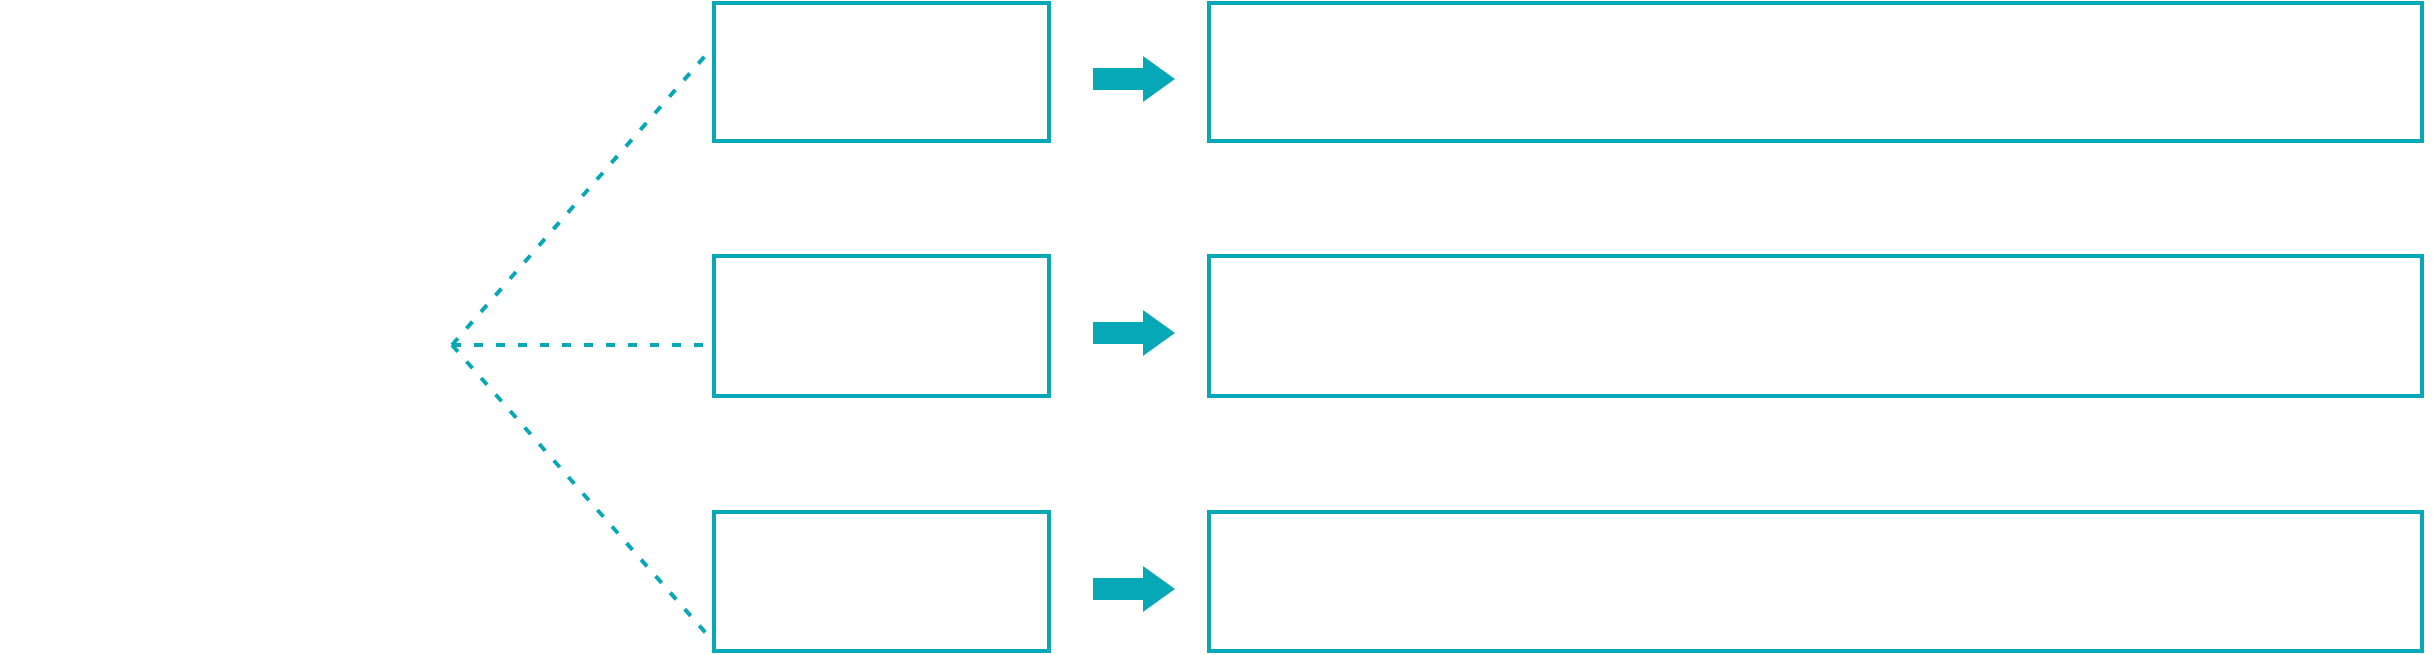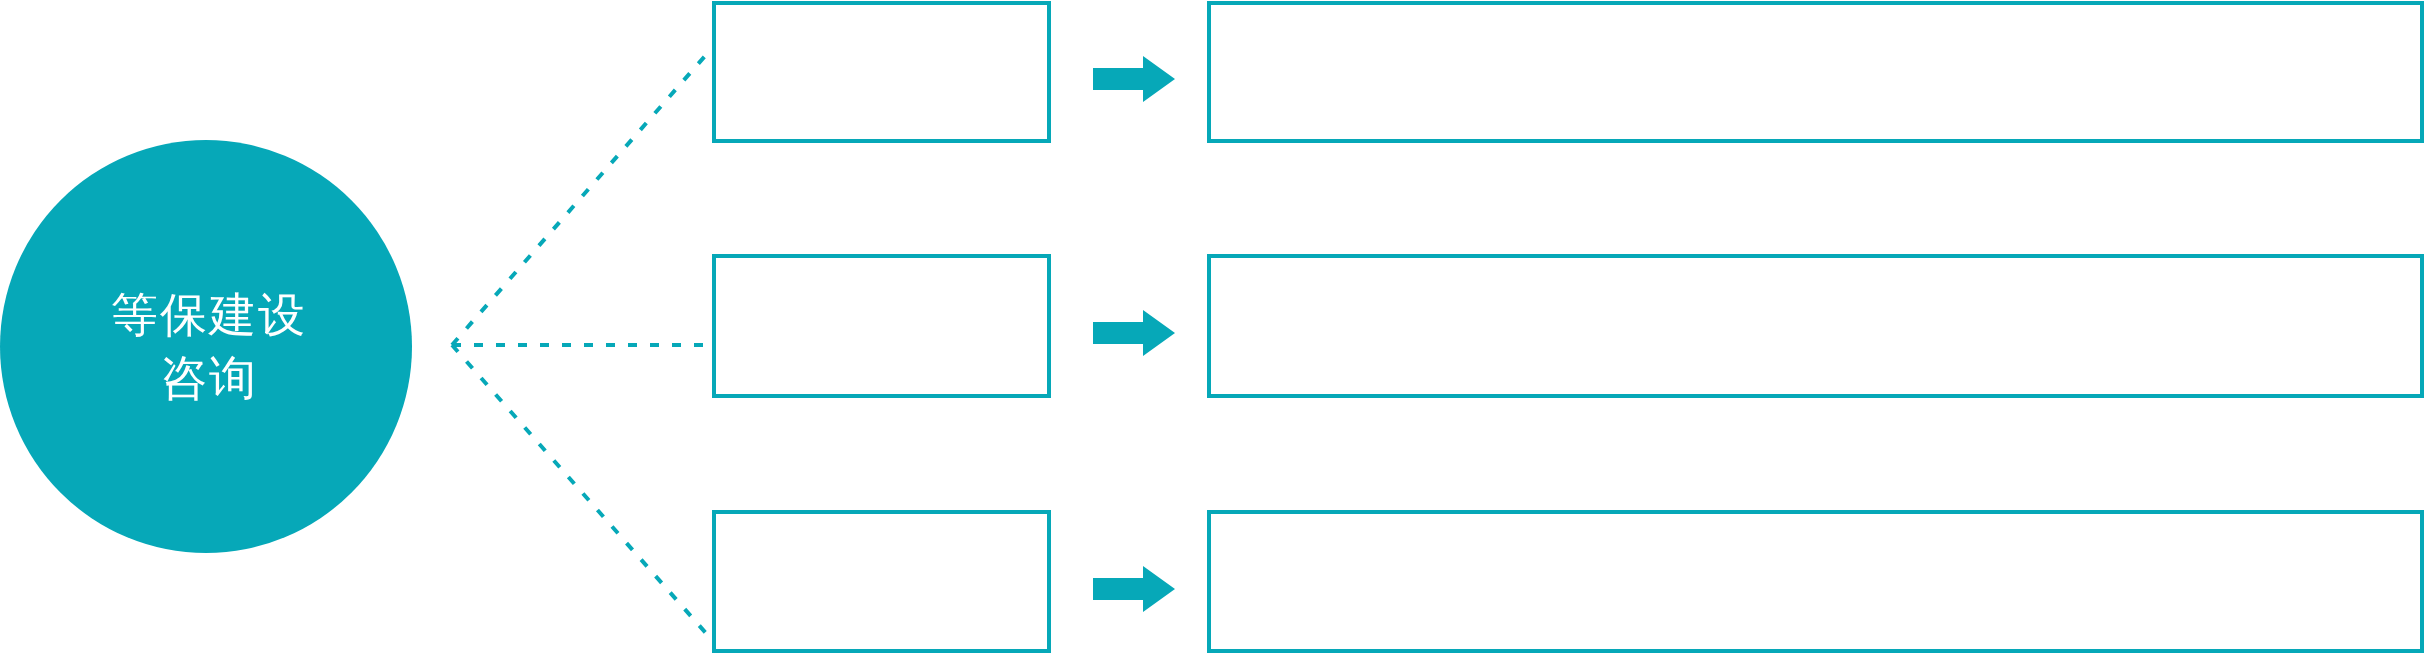--- a/index.html
+++ b/index.html
@@ -101,24 +101,20 @@
 <div id="stage" style="background: rgb(255, 255, 255);">
 
   <svg id="connectors" viewBox="0 0 2434 655" preserveAspectRatio="none" aria-hidden="true">
     <g id="connector-group" fill="none" stroke="#06a8b8" stroke-width="4" stroke-dasharray="9 13" stroke-linecap="butt">
       <line x1="452" y1="345" x2="712" y2="48" stroke="#06a8b8"></line>
       <line x1="452" y1="345" x2="712" y2="345" stroke="#06a8b8"></line>
       <line x1="452" y1="345" x2="712" y2="640" stroke="#06a8b8"></line>
     </g>
   </svg>
 
-  <div id="hub">
-    <div id="hub-label" style="color: rgb(255, 255, 255);">等保建设
-咨询</div>
-  </div>
 
   <div id="rows-container">
   <div class="row" style="top: 0px;">
     <div class="box box-small" style="top: 1px; height: 142px; border-color: rgb(6, 168, 184);">
       <span class="box-text"></span>
     </div>
     <div class="arrow" style="top: 56px;">
       <svg viewBox="0 0 82 46" preserveAspectRatio="none" aria-hidden="true">
         <polygon points="0,12 50,12 50,0 82,23 50,46 50,34 0,34" fill="#06a8b8"></polygon>
       </svg>

